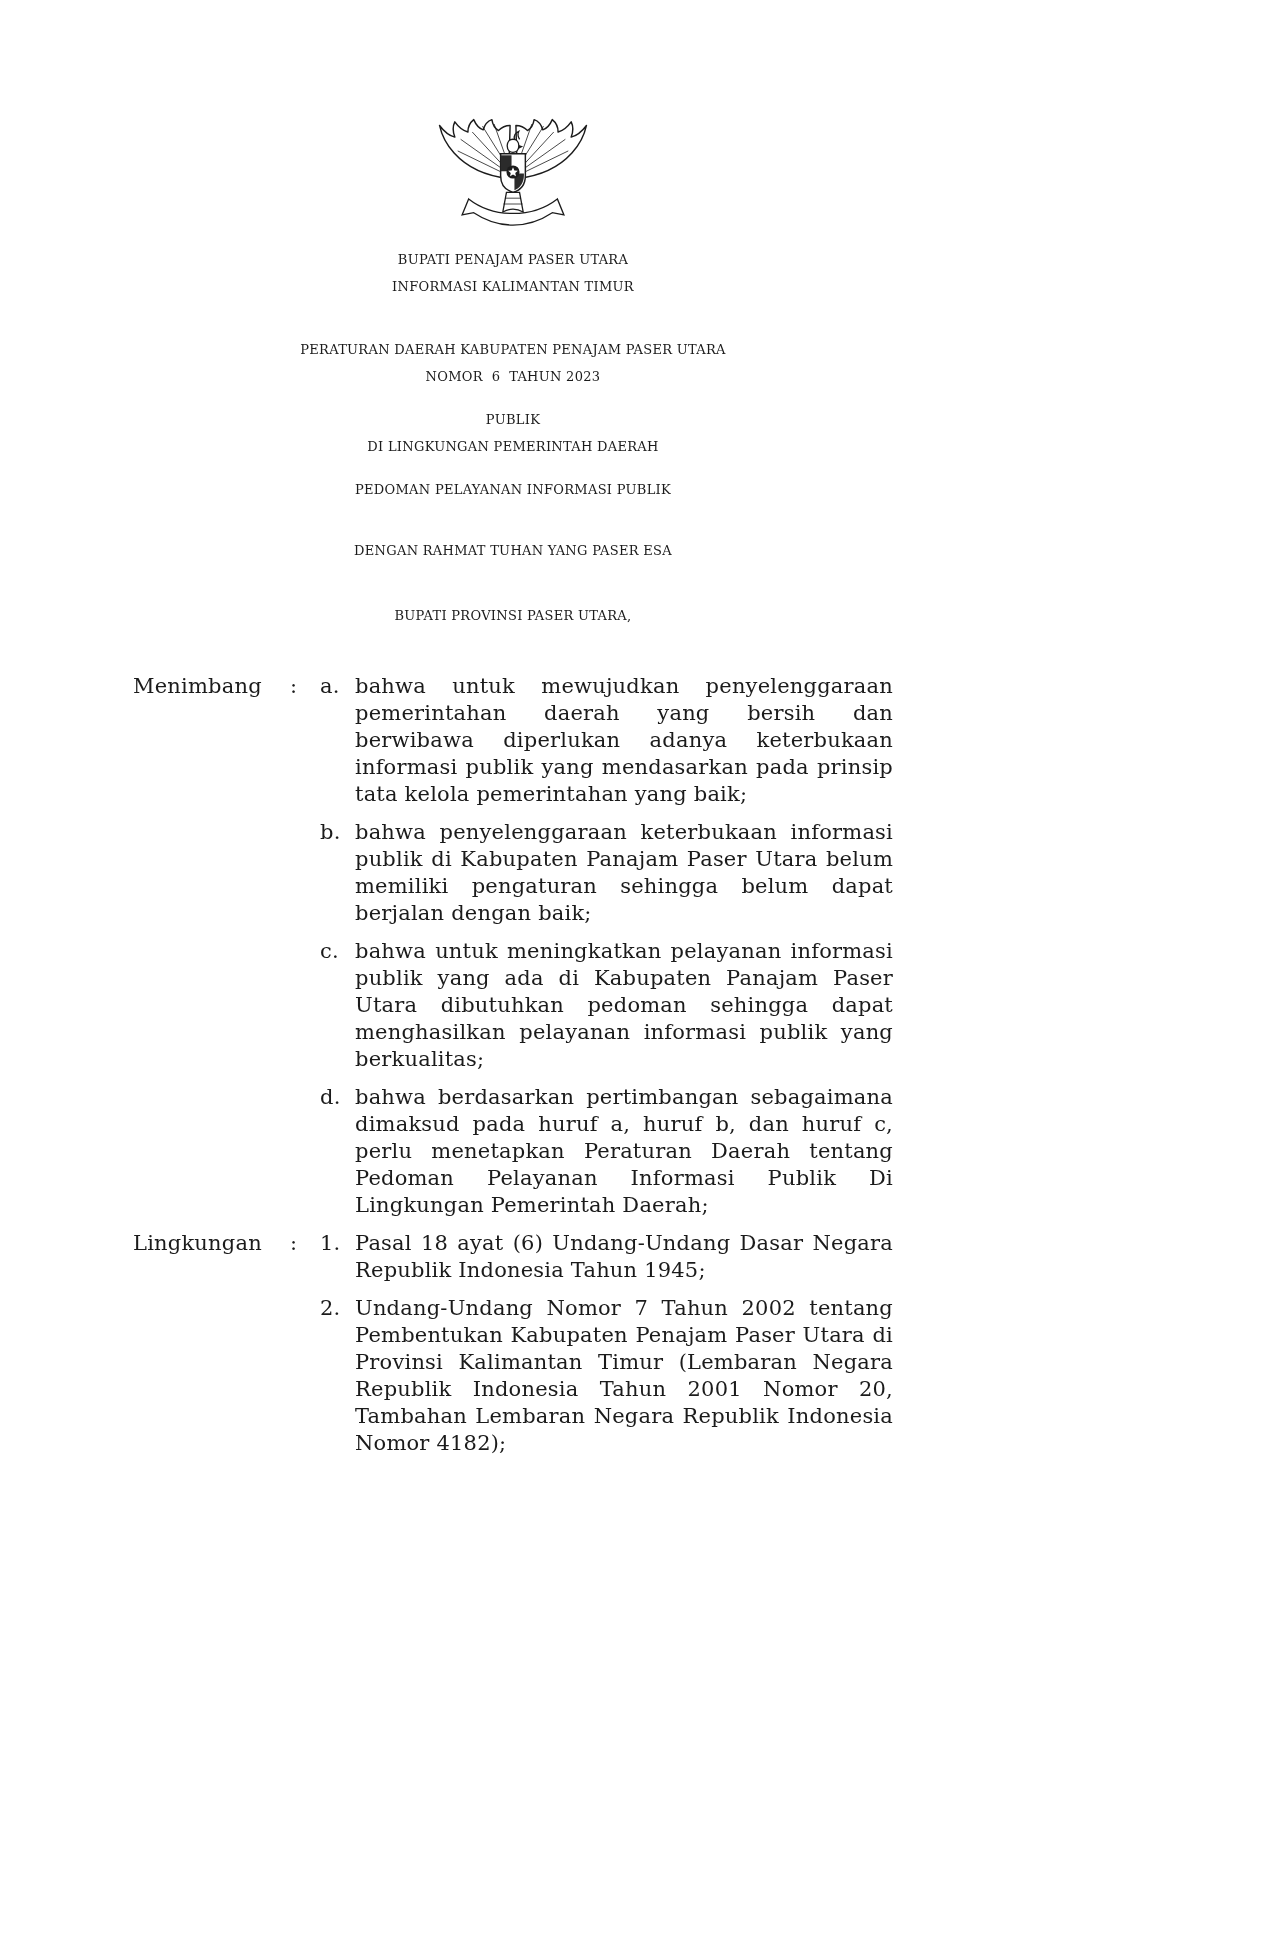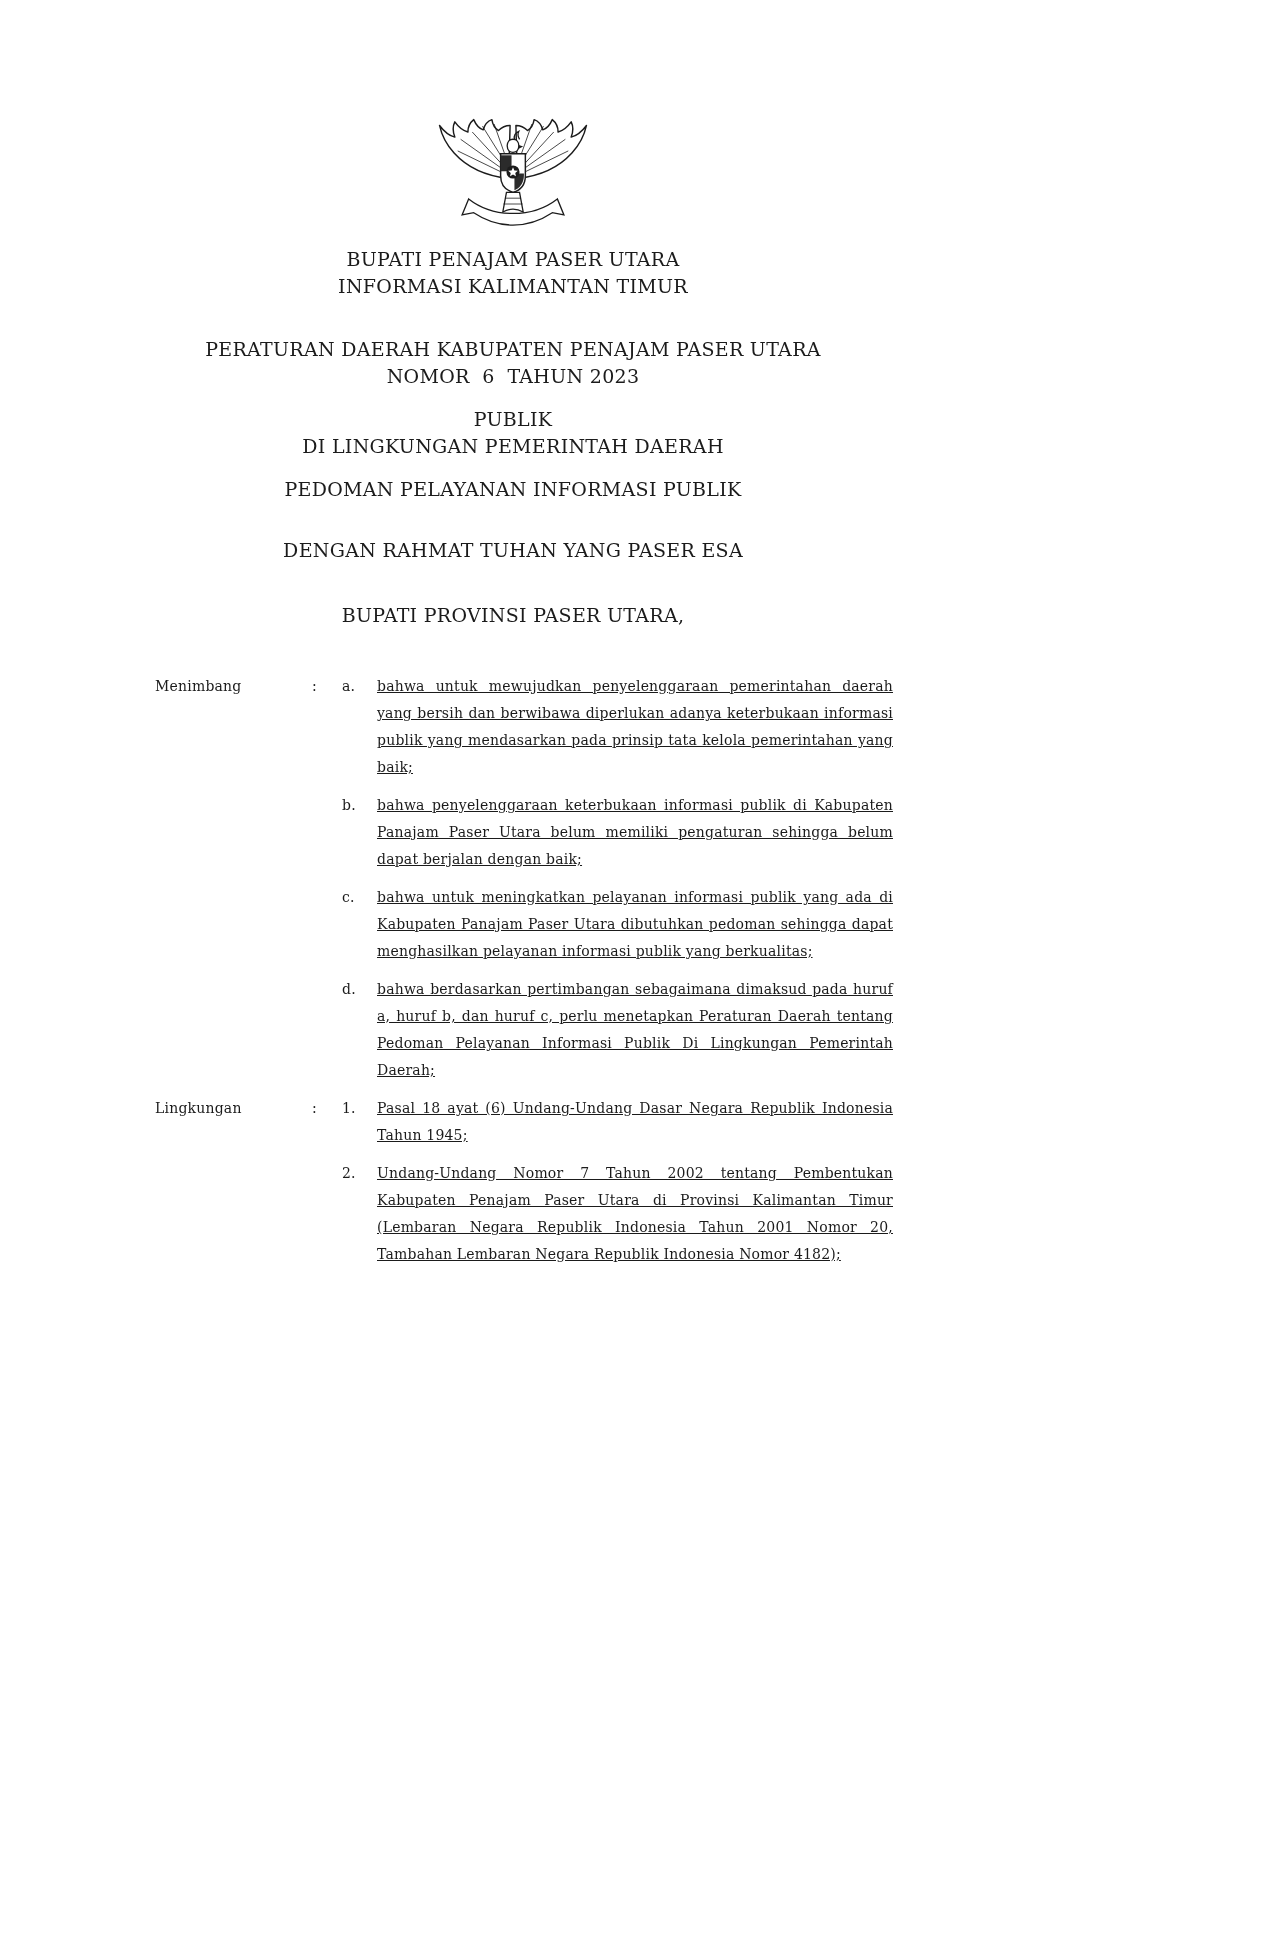--- a/index.html
+++ b/index.html
@@ -17,40 +17,39 @@
     left: 133px;
     top: 110px;
     width: 760px;
   }
   .emblem {
     text-align: center;
     margin-bottom: 8px;
   }
   .c-line {
     text-align: center;
-    font-size: 19px;
+    font-size: 13px;
     line-height: 27px;
     letter-spacing: 0.3px;
     white-space: pre-wrap;
   }
   .mt-block   { margin-top: 36px; }
   .mt-small   { margin-top: 16px; }
   .mt-invoc   { margin-top: 34px; }
   .mt-auth    { margin-top: 38px; }
   .clauses { margin-top: 44px; }
   .clause-row {
     display: grid;
     grid-template-columns: 157px 30px 35px 1fr;
-    font-size: 14px;
+    font-size: 21px;
     line-height: 27px;
     letter-spacing: 0.2px;
     margin-bottom: 11px;
-    margin-left: 22px;
   }
-  .clause-text { text-align: justify; text-decoration: underline; }
+  .clause-text { text-align: justify; }
   .clause-label, .clause-colon, .clause-marker { text-align: left; }
 </style>
 </head>
 <body>
 
 <div class="page">
   <div class="content">
 
     <div class="emblem">
       <svg viewBox="0 0 220 170" width="160" height="124" aria-hidden="true">

